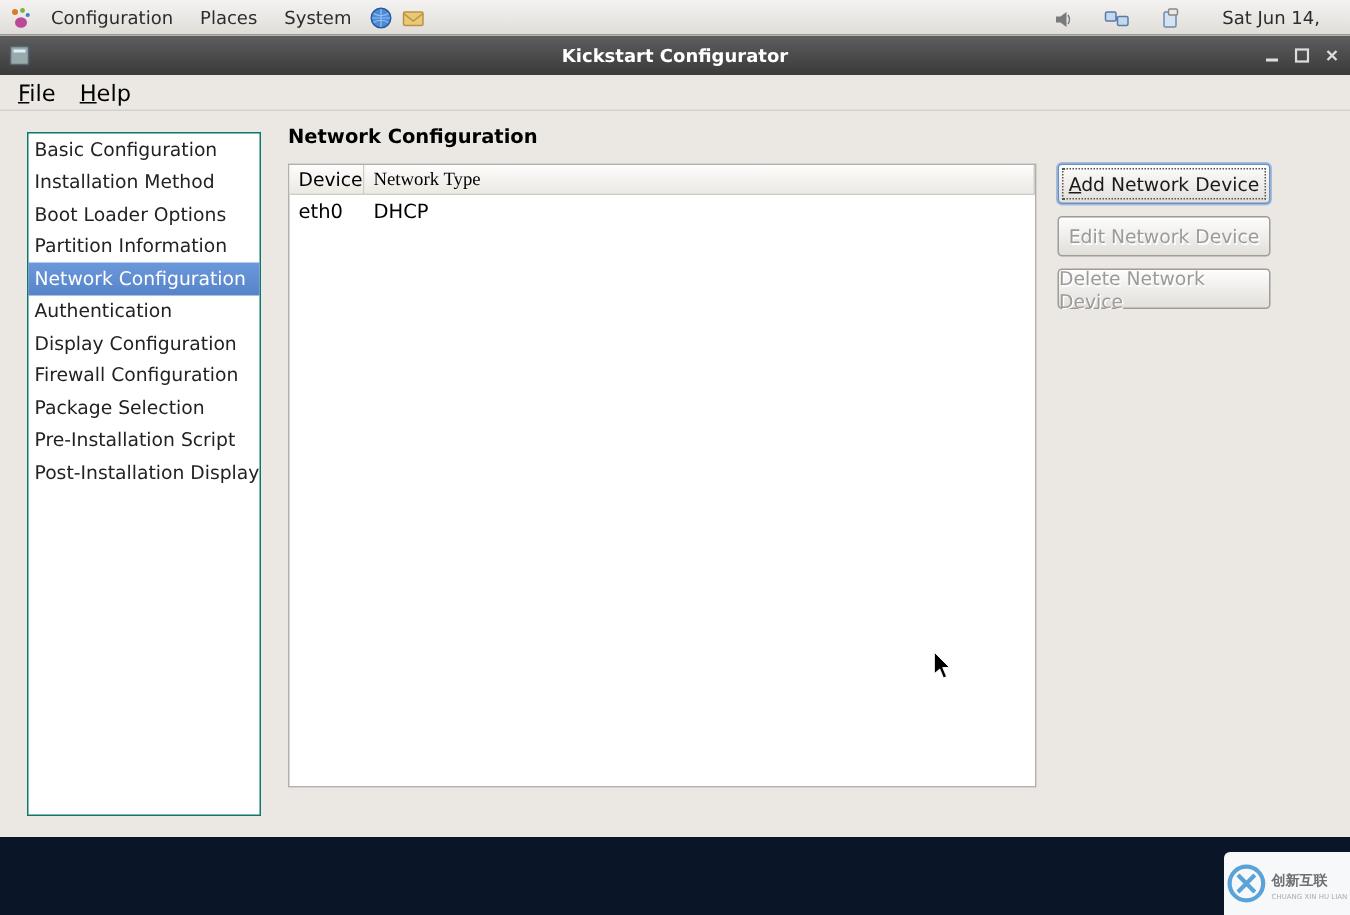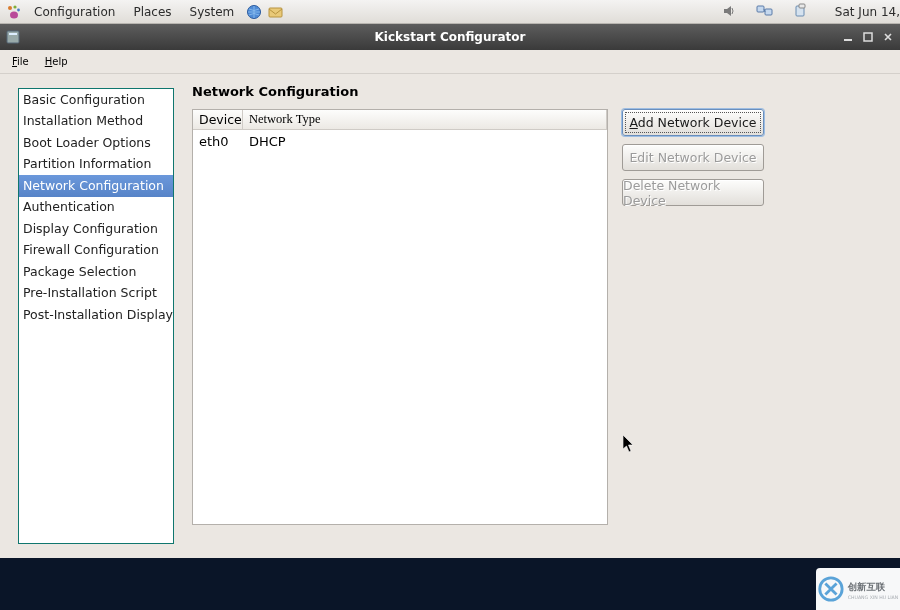--- a/index.html
+++ b/index.html
@@ -1,51 +1,51 @@
 <!DOCTYPE html>
 <html><head>
 <meta charset="utf-8">
 <style>
   * { box-sizing: border-box; font-family: "DejaVu Sans", "Liberation Sans", Arial, sans-serif; }
   html, body { margin:0; padding:0; width:900px; height:610px; background:#0a1528; overflow:hidden; }
 
   
   .top-panel { height:24px; background:linear-gradient(to bottom,#f4f3f2,#e0ddd8); border-bottom:1px solid #b8b5b0; display:flex; align-items:center; font-size:12px; color:#2c2c2c; }
   .top-panel .left { display:flex; align-items:center; gap:2px; padding-left:4px; }
-  .top-panel .right { margin-left:auto; display:flex; align-items:flex-start; gap:16px; padding-right:0; }
+  .top-panel .right { margin-left:auto; display:flex; align-items:flex-end; gap:16px; padding-right:20px; }
   .menu { padding:4px 8px; cursor:default; }
   .panel-icon { width:20px; height:20px; display:flex; align-items:center; justify-content:center; }
   .foot-icon { width:16px; height:16px; }
 
   
   .window { position:absolute; left:0; top:24px; width:900px; }
   .titlebar { height:26px; background:linear-gradient(to bottom,#5d5d5d,#3a3a3a); display:flex; align-items:center; color:#fff; font-size:12px; font-weight:bold; position:relative; }
   .titlebar .title { position:absolute; left:50%; transform:translateX(-50%); }
   .titlebar .tb-icon { width:18px; height:18px; margin-left:4px; display:flex; align-items:center; justify-content:center; }
   .win-controls { position:absolute; right:4px; display:flex; gap:4px; }
   .win-btn { width:16px; height:16px; display:flex; align-items:center; justify-content:center; color:#e0e0e0; font-size:11px; cursor:default; }
 
   
-  .menubar { height:24px; background:#ebe7e2; border-bottom:1px solid #d4d0cb; display:flex; align-items:center; font-size:10px; padding-left:6px; gap:4px; }
+  .menubar { height:24px; background:#ebe7e2; border-bottom:1px solid #d4d0cb; display:flex; align-items:center; font-size:15px; padding-left:6px; gap:4px; }
   .menubar .m { padding:3px 6px; cursor:default; }
   .menubar .u { text-decoration:underline; }
 
   
   .client { background:#ebe7e2; height:484px; display:flex; padding:14px 14px 14px 18px; gap:18px; }
 
   
   .sidebar { width:156px; background:#fff; border:1px solid #0f766e; font-size:12.5px; color:#222; }
   .sidebar .item { padding:4px 4px 4px 4px; line-height:14px; height:21.5px; display:flex; align-items:center; white-space:nowrap; cursor:default; }
   .sidebar .item.sel { background:#5e8fd6; background:linear-gradient(to bottom,#6b98db,#5784c8); color:#fff; }
 
   
   .content { flex:1; display:flex; flex-direction:column; }
   .section-title { font-weight:bold; font-size:13px; margin-bottom:10px; margin-top:-4px; }
   .pane-row { display:flex; gap:14px; flex:1; }
-  .table-wrap { width:416px; height:416px; background:#fff; border:1px solid #b4b0ab; font-size:13px; }
+  .table-wrap { width:499px; height:416px; background:#fff; border:1px solid #b4b0ab; font-size:13px; }
   .table-header { display:flex; }
   .th { border-right:1px solid #cfcbc6; border-bottom:1px solid #cfcbc6; background:linear-gradient(to bottom,#fdfdfc,#ece9e4); padding:2px 6px; font-size:12.5px; height:20px; display:flex; align-items:center; }
   .th.dev { width:50px; }
   .th.net { flex:1;font-family:Liberation Serif, serif; }
   .table-body { display:flex; flex-direction:column; }
   .tr { display:flex; height:22px; align-items:center; }
   .td.dev { width:50px; padding-left:6px; }
   .td.net { flex:1; padding-left:6px; }
 
   

